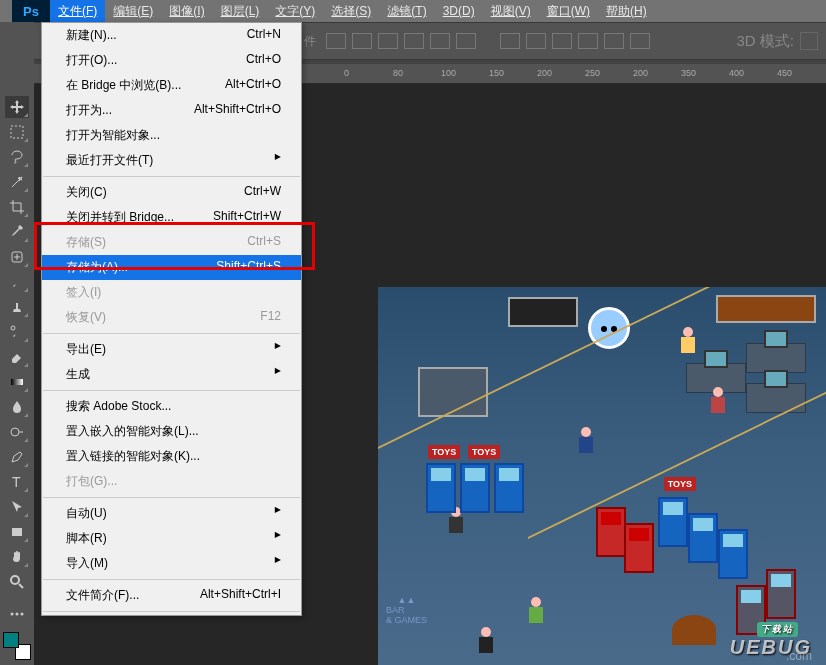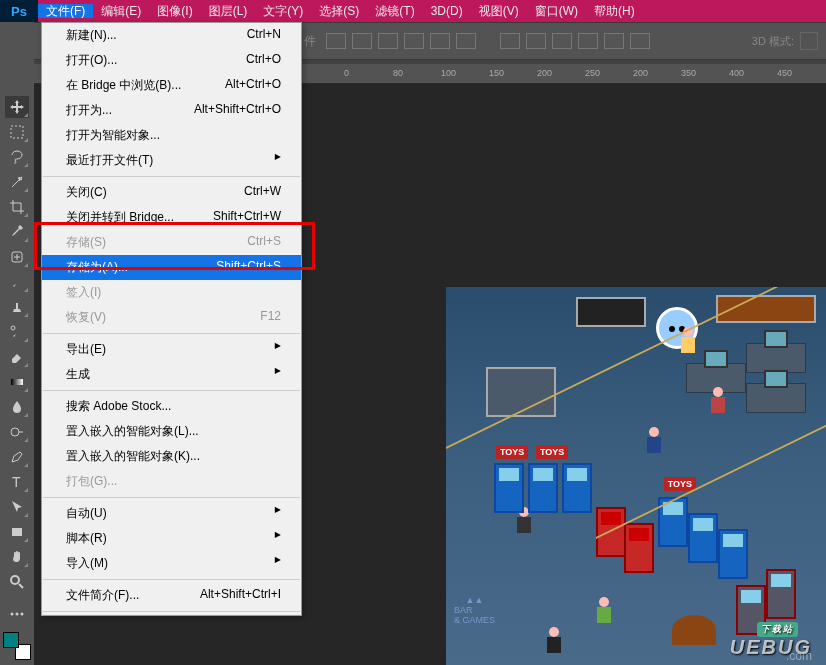--- a/index.html
+++ b/index.html
@@ -1,25 +1,25 @@
 <!DOCTYPE html>
 <html><head>
 <meta charset="utf-8">
 <style>
 * { margin: 0; padding: 0; box-sizing: border-box; font-family: "Microsoft YaHei", sans-serif; }
 body { background: #535353; width: 826px; height: 665px; overflow: hidden; position: relative; }
 
-.menubar { background: #be185d; height: 22px; display: flex; align-items: center; color: #e8e8e8; font-size: 12px; }
+.menubar { background: #737373; height: 22px; display: flex; align-items: center; color: #e8e8e8; font-size: 12px; padding-left: 12px; }
 .ps-logo { width: 38px; height: 22px; background: #001e36; color: #31a8ff; display: flex; align-items: center; justify-content: center; font-weight: bold; font-size: 13px; }
-.menu-item { padding: 0 8px; height: 14px; display: flex; align-items: center; cursor: default; }
+.menu-item { padding: 0 8px; height: 22px; display: flex; align-items: center; cursor: default; text-decoration: underline; }
 .menu-item.active { background: #1473e6; color: #fff; }
 
 .options-bar { background: #535353; height: 38px; display: flex; align-items: center; padding: 0 8px; color: #ccc; font-size: 12px; border-top: 1px solid #383838; border-bottom: 1px solid #383838; }
 .options-bar .icon-btn { width: 26px; height: 26px; display: flex; align-items: center; justify-content: center; color: #aaa; }
-.options-bar .label-3d { margin-left: auto; color: #888; font-size: 11px; }
+.options-bar .label-3d { margin-left: auto; color: #888; font-size: 15px; }
 .opt-icon-row { display: flex; gap: 6px; margin-left: 300px; }
 .opt-icon-row .ib { width: 20px; height: 16px; border: 1px solid #777; background: #555; }
 
 .tab-bar { background: #424242; height: 4px; }
 
 .ruler-h { background: #535353; height: 20px; position: relative; border-bottom: 1px solid #2a2a2a; margin-left: 34px; }
 .ruler-tick { position: absolute; color: #aaa; font-size: 9px; top: 4px; }
 
 .toolbox { position: absolute; left: 0; top: 22px; width: 34px; background: #535353; bottom: 0; display: flex; flex-direction: column; align-items: center; padding-top: 74px; gap: 3px; }
 .tool { width: 24px; height: 22px; display: flex; align-items: center; justify-content: center; color: #ccc; position: relative; }
@@ -33,21 +33,21 @@
 .dropdown { position: absolute; left: 41px; top: 22px; width: 261px; background: #f0f0f0; border: 1px solid #999; box-shadow: 2px 2px 6px rgba(0,0,0,0.3); font-size: 12px; z-index: 100; }
 .dd-item { display: flex; justify-content: space-between; padding: 4px 20px 4px 24px; color: #000; gap: 11px; }
 .dd-item.hover { background: #1473e6; color: #fff; }
 .dd-item.disabled { color: #999; }
 .dd-sep { height: 1px; background: #ccc; margin: 3px 1px; }
 .dd-item .arrow { margin-left: auto; }
 
 .highlight-box { position: absolute; left: 34px; top: 222px; width: 281px; height: 48px; border: 3px solid #e60000; z-index: 101; pointer-events: none; }
 
 .canvas-area { position: absolute; left: 34px; top: 84px; right: 0; bottom: 0; background: #262626; }
-.pixel-art { position: absolute; right: 0; top: 203px; width: 380px; height: 378px; background: linear-gradient(180deg, #2a4d6e 0%, #3a5d7e 40%, #4a6a8a 100%); overflow: hidden; }
+.pixel-art { position: absolute; right: 0; top: 203px; width: 448px; height: 378px; background: linear-gradient(180deg, #2a4d6e 0%, #3a5d7e 40%, #4a6a8a 100%); overflow: hidden; }
 
 .watermark { position: absolute; right: 14px; bottom: 6px; color: rgba(255,255,255,0.7); font-size: 20px; font-weight: bold; font-style: italic; letter-spacing: 2px; text-shadow: 1px 1px 2px #000; }
 .watermark-sub { position: absolute; right: 14px; bottom: 2px; color: rgba(255,255,255,0.4); font-size: 12px; }
 .watermark-dl { position:absolute; right: 14px; top: -14px; color:#fff; font-size:9px; background:#4a8; padding:1px 4px; border-radius:3px; }
 .arcade-cab { position: absolute; width: 30px; height: 50px; background: #c62828; border: 2px solid #8b0000; }
 .arcade-cab.blue { background: #1565c0; border-color: #0d47a1; }
 .arcade-cab .screen { width: 80%; height: 30%; margin: 10% auto 0; background: #87ceeb; }
 .desk { position: absolute; width: 60px; height: 30px; background: #4a5a6a; border: 1px solid #2a3a4a; }
 .desk .monitor { width: 24px; height: 18px; background: #6ab; border: 2px solid #333; margin: -14px auto 0; }
 .person { position: absolute; width: 16px; height: 26px; }
@@ -418,21 +418,21 @@
       <span class="arrow" style="font-size: 8px;">▶</span>
     </div>
     <div class="dd-sep"></div>
     <div class="dd-item">
       <span>搜索 Adobe Stock...</span>
     </div>
     <div class="dd-item">
       <span>置入嵌入的智能对象(L)...</span>
     </div>
     <div class="dd-item">
-      <span>置入嵌入的智能对象(K)...</span>
+      <span>置入链接的智能对象(K)...</span>
     </div>
     <div class="dd-item disabled">
       <span>打包(G)...</span>
     </div>
     <div class="dd-sep"></div>
     <div class="dd-item">
       <span>自动(U)</span>
       <span class="arrow" style="font-size: 8px;">▶</span>
     </div>
     <div class="dd-item">

